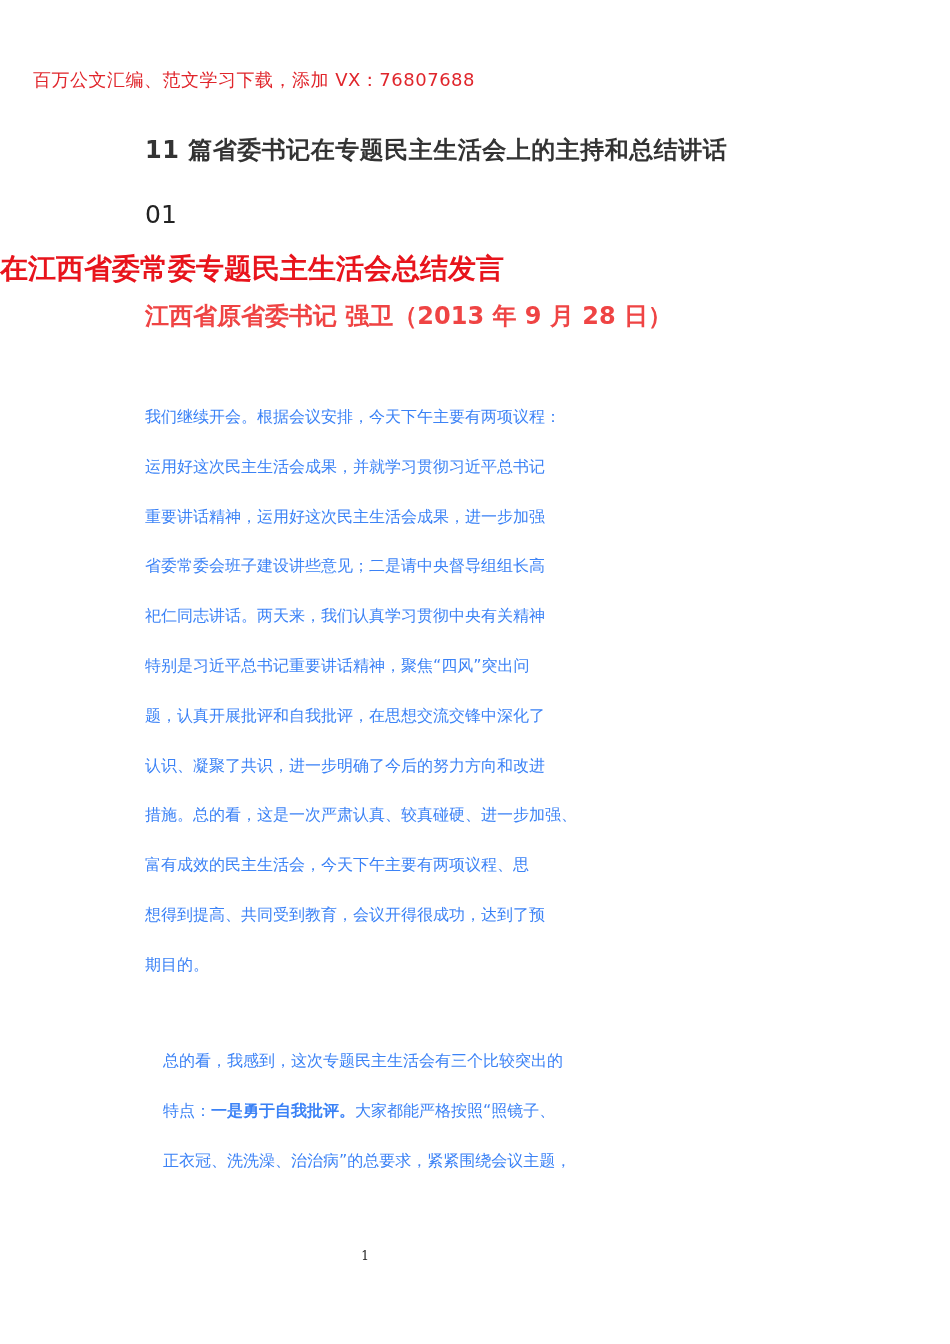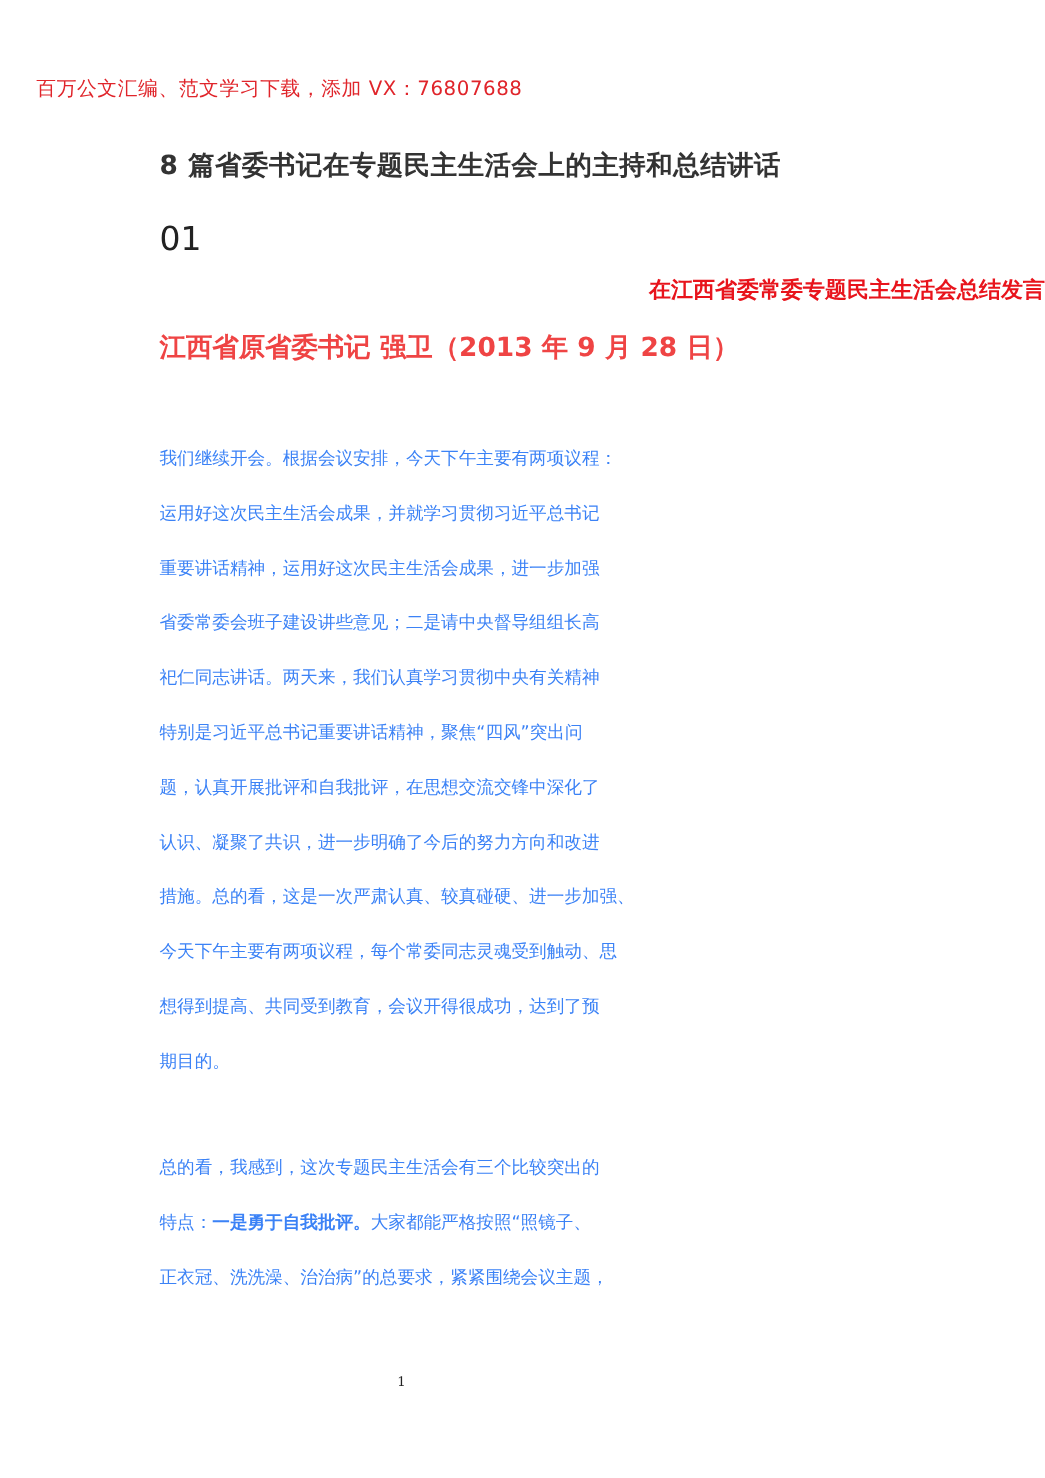--- a/index.html
+++ b/index.html
@@ -38,30 +38,30 @@
       font-size: 24px;
       font-weight: bold;
       color: #333333;
       letter-spacing: 0.5px;
       white-space: nowrap;
     }
     .section-no {
       position: absolute;
       left: 145px;
       top: 200px;
-      font-size: 30px;
+      font-size: 25px;
       color: #222222;
     }
     .speech-title {
       position: absolute;
       top: 250px;
       left: 0;
       width: 950px;
-      text-align: right;
-      font-size: 20px;
+      text-align: left;
+      font-size: 28px;
       font-weight: bold;
       color: #e8141c;
       white-space: nowrap;
     }
     .speech-subtitle {
       position: absolute;
       left: 145px;
       top: 300px;
       font-size: 24px;
       font-weight: bold;
@@ -75,59 +75,59 @@
       font-size: 16px;
       line-height: 49.8px;
       color: #3b82f6;
       text-align: justify;
     }
     .para .line {
       display: block;
       white-space: nowrap;
     }
     .para1 { top: 392px; }
-    .para2 { top: 1036px; }
+    .para2 { top: 1036px; margin-left: 18px; }
     .bold { font-weight: bold; }
     .page-number {
       position: absolute;
       top: 1249px;
       left: 355px;
       width: 20px;
       text-align: center;
       font-size: 12px;
       font-family: "DejaVu Serif", serif;
       color: #222222;
     }
   </style>
 </head>
 <body>
 
 <div class="page">
 
   <div class="watermark">百万公文汇编、范文学习下载，添加 VX：76807688</div>
 
-  <div class="doc-title">8 篇省委书记在专题民主生活会上的主持和总结讲话</div>
+  <div class="doc-title">11 篇省委书记在专题民主生活会上的主持和总结讲话</div>
 
   <div class="section-no">01</div>
 
   <div class="speech-title">在江西省委常委专题民主生活会总结发言</div>
 
   <div class="speech-subtitle">江西省原省委书记  强卫（2013 年 9 月 28 日）</div>
 
   <div class="para para1">
     <span class="line">我们继续开会。根据会议安排，今天下午主要有两项议程：</span>
     <span class="line">运用好这次民主生活会成果，并就学习贯彻习近平总书记</span>
     <span class="line">重要讲话精神，运用好这次民主生活会成果，进一步加强</span>
     <span class="line">省委常委会班子建设讲些意见；二是请中央督导组组长高</span>
     <span class="line">祀仁同志讲话。两天来，我们认真学习贯彻中央有关精神</span>
     <span class="line">特别是习近平总书记重要讲话精神，聚焦“四风”突出问</span>
     <span class="line">题，认真开展批评和自我批评，在思想交流交锋中深化了</span>
     <span class="line">认识、凝聚了共识，进一步明确了今后的努力方向和改进</span>
     <span class="line">措施。总的看，这是一次严肃认真、较真碰硬、进一步加强、</span>
-    <span class="line">今天下午主要有两项议程，每个常委同志灵魂受到触动、思</span>
+    <span class="line">富有成效的民主生活会，今天下午主要有两项议程、思</span>
     <span class="line">想得到提高、共同受到教育，会议开得很成功，达到了预</span>
     <span class="line">期目的。</span>
   </div>
 
   <div class="para para2">
     <span class="line">总的看，我感到，这次专题民主生活会有三个比较突出的</span>
     <span class="line"><span>特点：</span><span class="bold">一是勇于自我批评。</span><span>大家都能严格按照“照镜子、</span></span>
     <span class="line">正衣冠、洗洗澡、治治病”的总要求，紧紧围绕会议主题，</span>
   </div>
 

